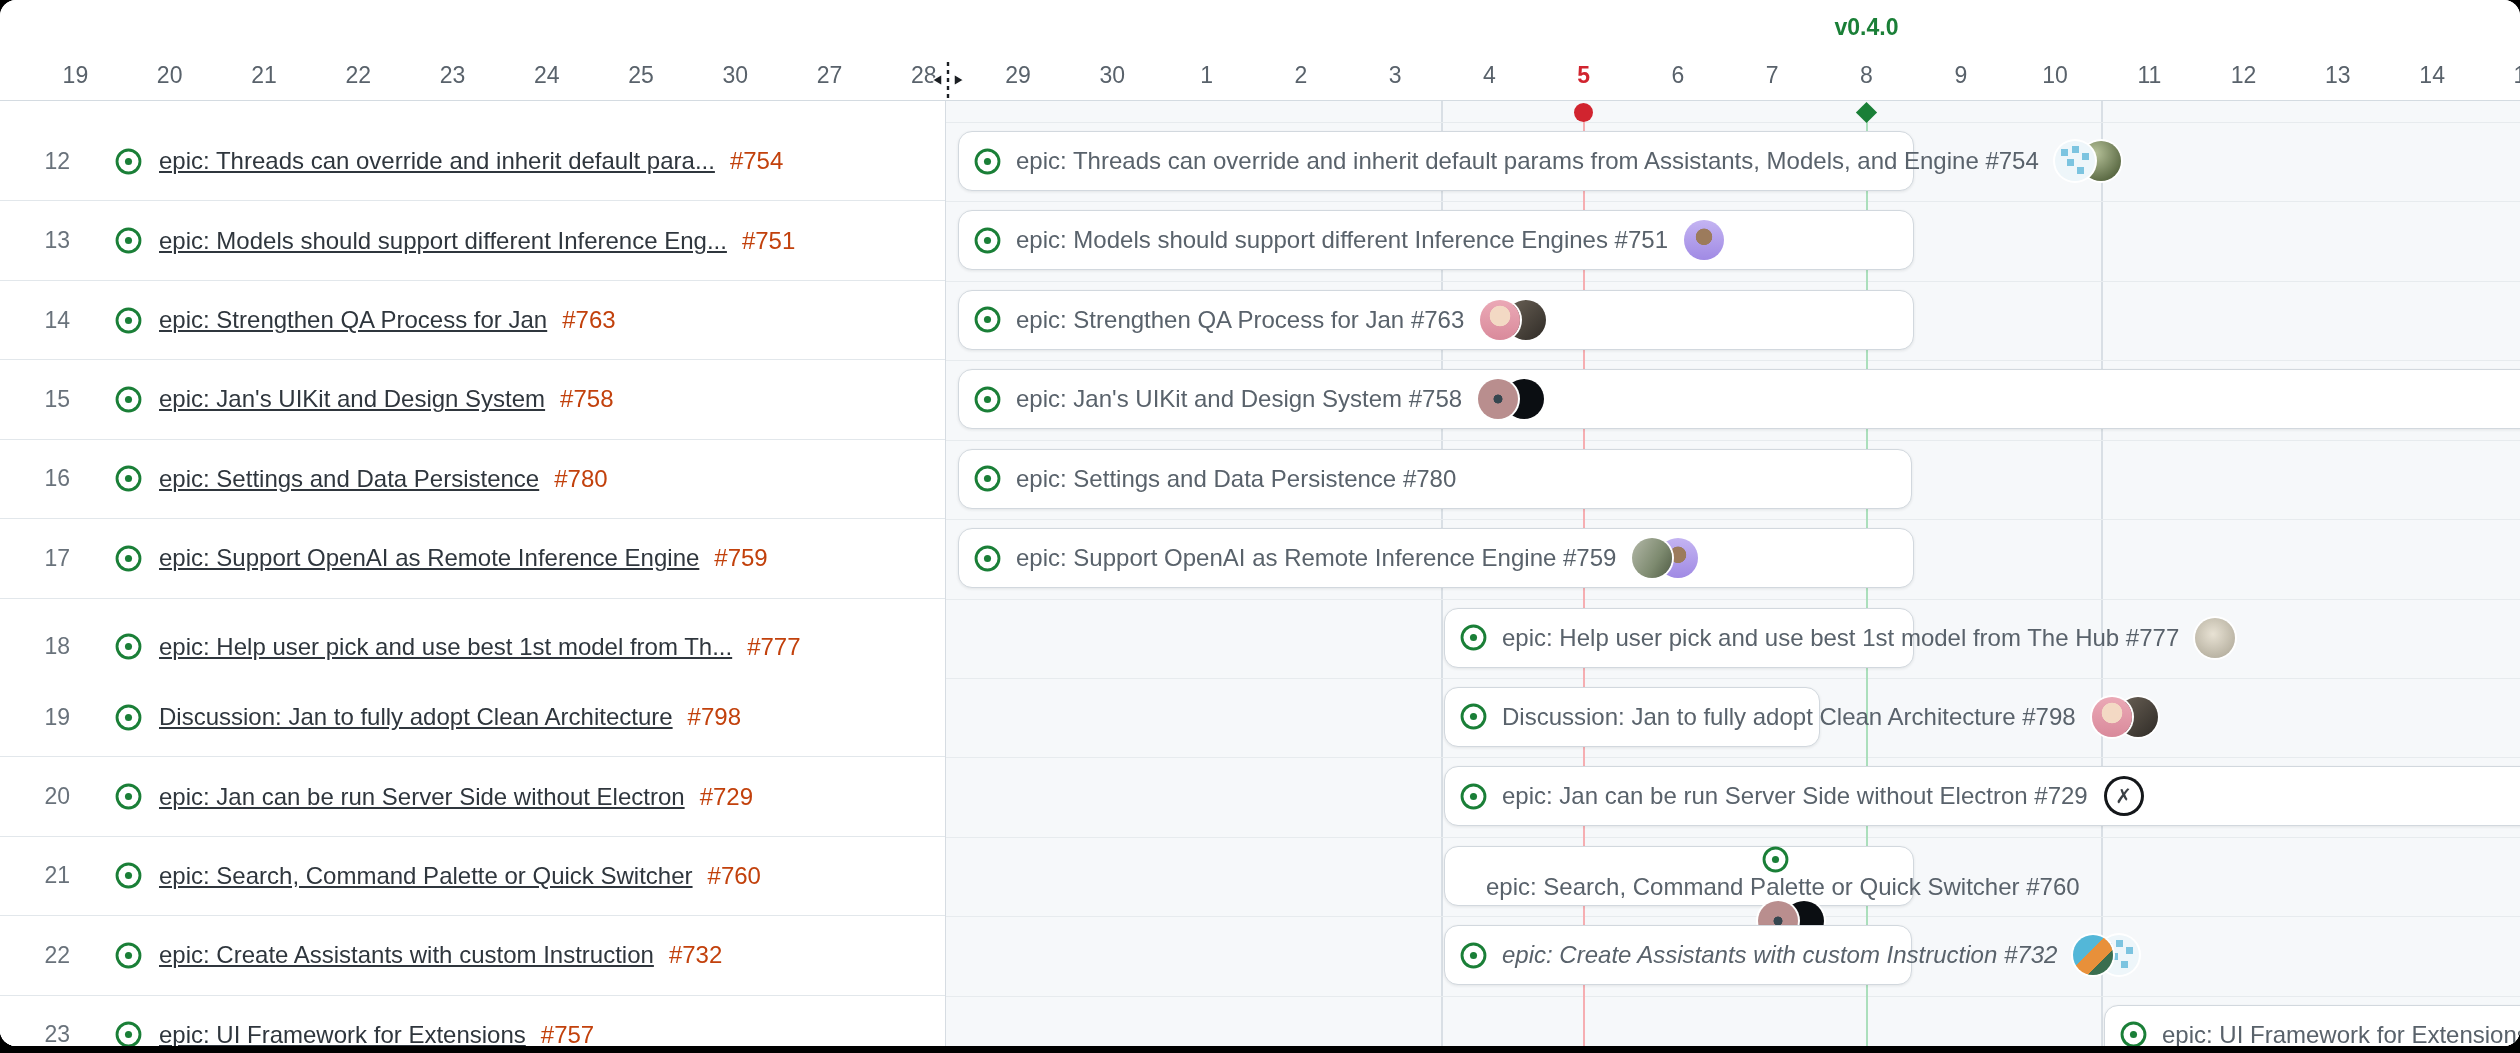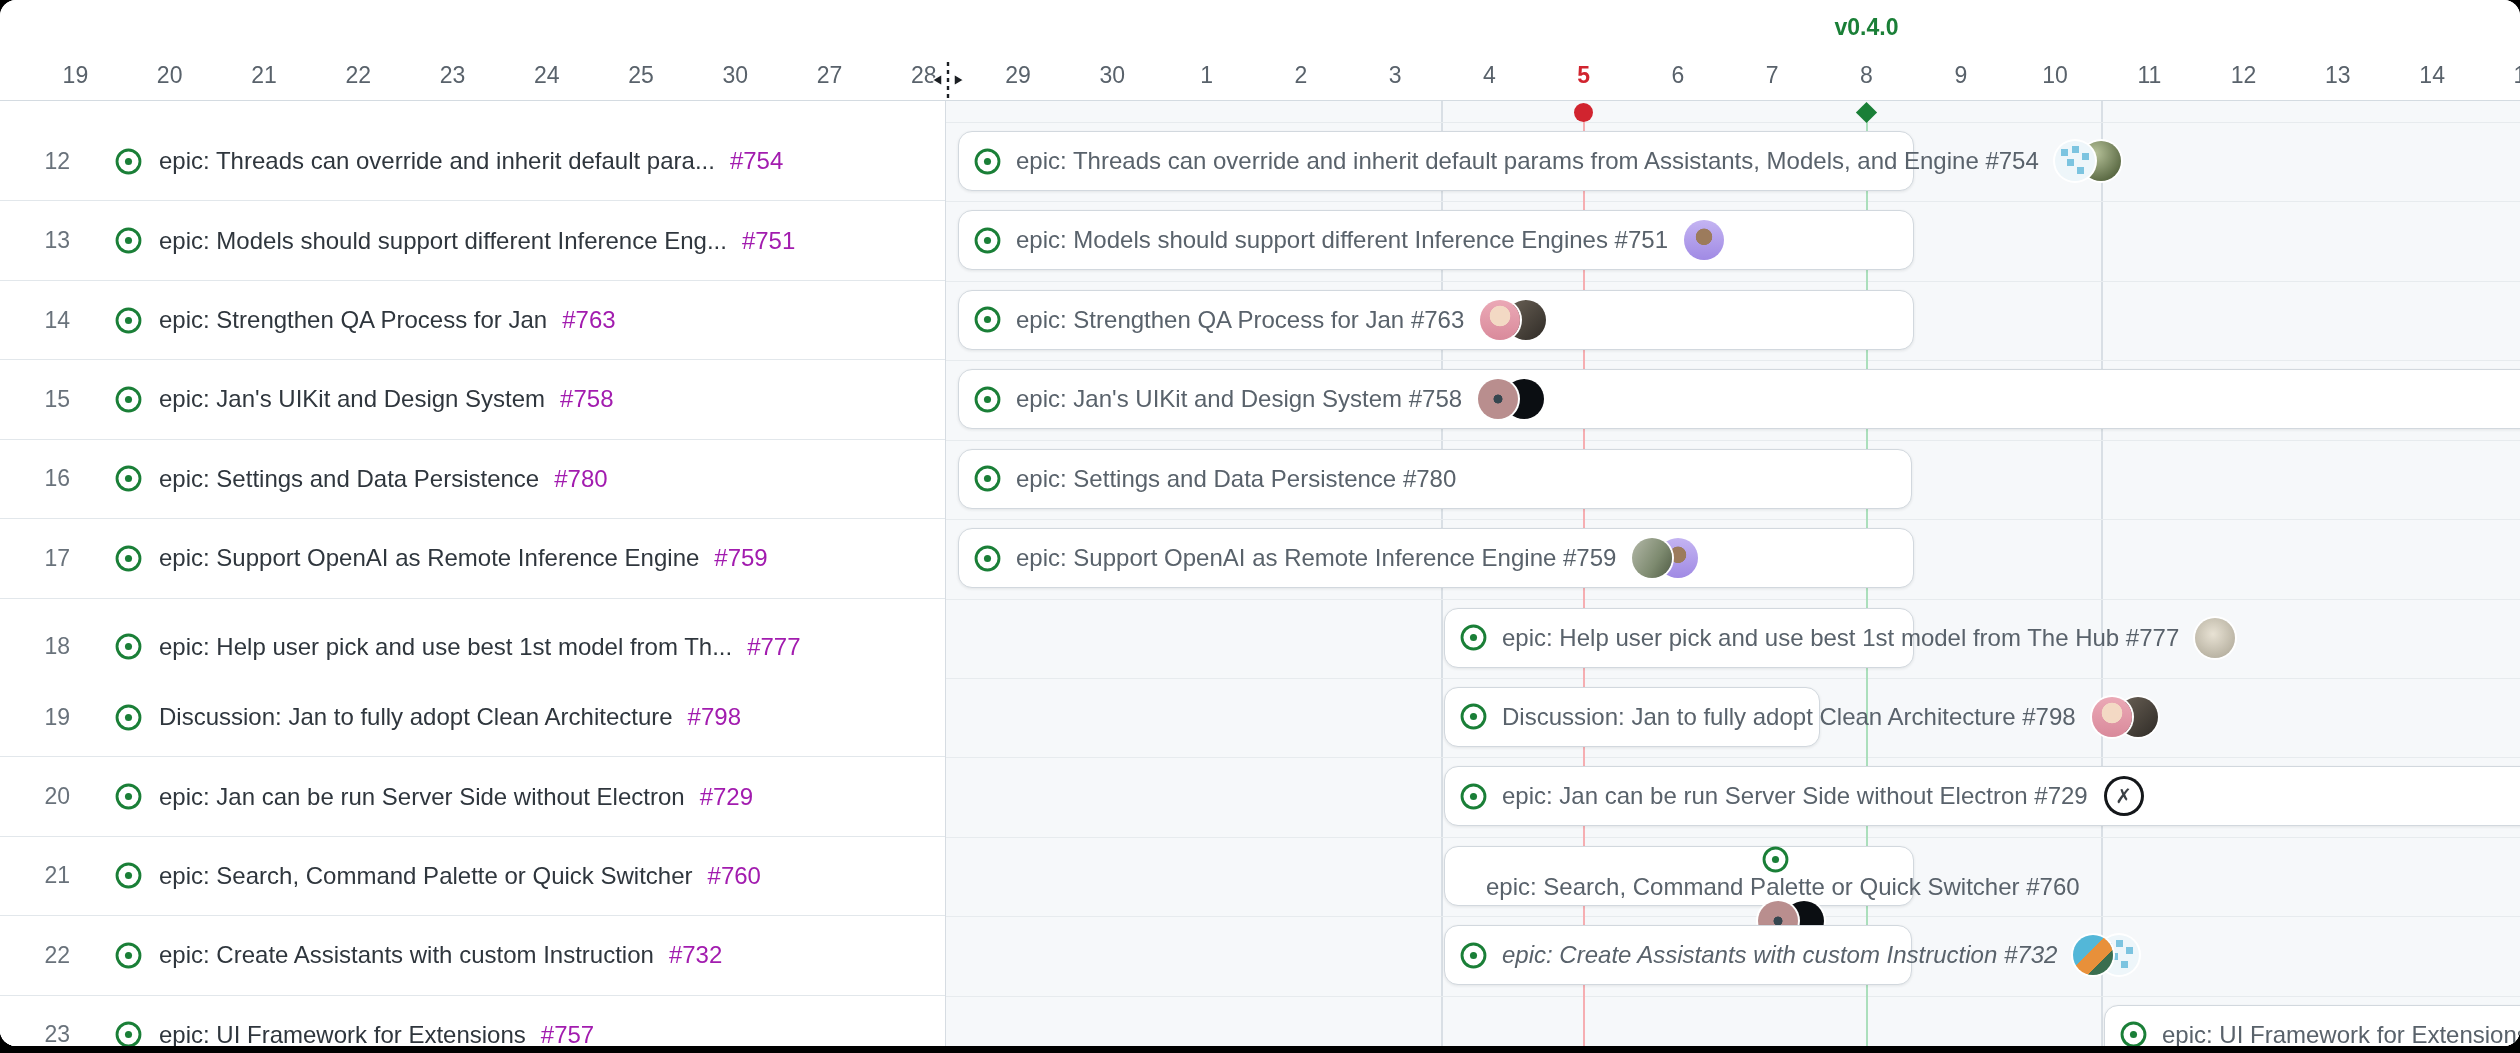--- a/index.html
+++ b/index.html
@@ -25,22 +25,22 @@
        font-size:23px;font-weight:bold;color:#1a7f37;}
   .cursor-icon{position:absolute;left:929px;top:60px;z-index:7;}
   
   .table{position:absolute;left:0;top:100px;width:945px;height:946px;background:#fff;
          border-right:1px solid #d6dce2;z-index:4;}
   .table-sliver{position:absolute;left:0;top:0;width:945px;height:22px;border-bottom:1px solid #e2e7eb;}
   .trow{position:absolute;left:0;width:945px;display:flex;align-items:center;
         border-bottom:1px solid #e2e7eb;box-sizing:border-box;background:#fff;}
   .trow .num{width:70px;text-align:right;font-size:23px;color:#69727b;flex:none;}
   .trow .oicon{margin-left:45px;margin-right:17px;flex:none;display:flex;}
-  .trow .ttitle{font-size:24px;color:#2f363d;white-space:nowrap;}
-  .trow .tissue{font-size:24px;color:#a21caf;margin-left:15px;white-space:nowrap;}
+  .trow .ttitle{font-size:24px;color:#2f363d;white-space:nowrap;text-decoration:underline;}
+  .trow .tissue{font-size:24px;color:#c2410c;margin-left:15px;white-space:nowrap;}
   
   .pill{position:absolute;height:60px;background:#fff;border:1px solid #d2d8de;border-radius:14px;
         box-shadow:0 1px 3px rgba(27,31,36,.09);z-index:3;box-sizing:border-box;}
   .pill-content{position:absolute;height:60px;display:flex;align-items:center;z-index:3;
         padding-left:16px;white-space:nowrap;}
   .pill-content .oicon{flex:none;display:flex;margin-right:15px;}
   .pill-content .ptitle{font-size:24px;color:#59626b;text-align:right;}
   .avatars{display:flex;margin-left:16px;flex:none;}
   .avatar{width:40px;height:40px;border-radius:50%;box-shadow:0 0 0 2px #fff;flex:none;
           position:relative;overflow:hidden;}

